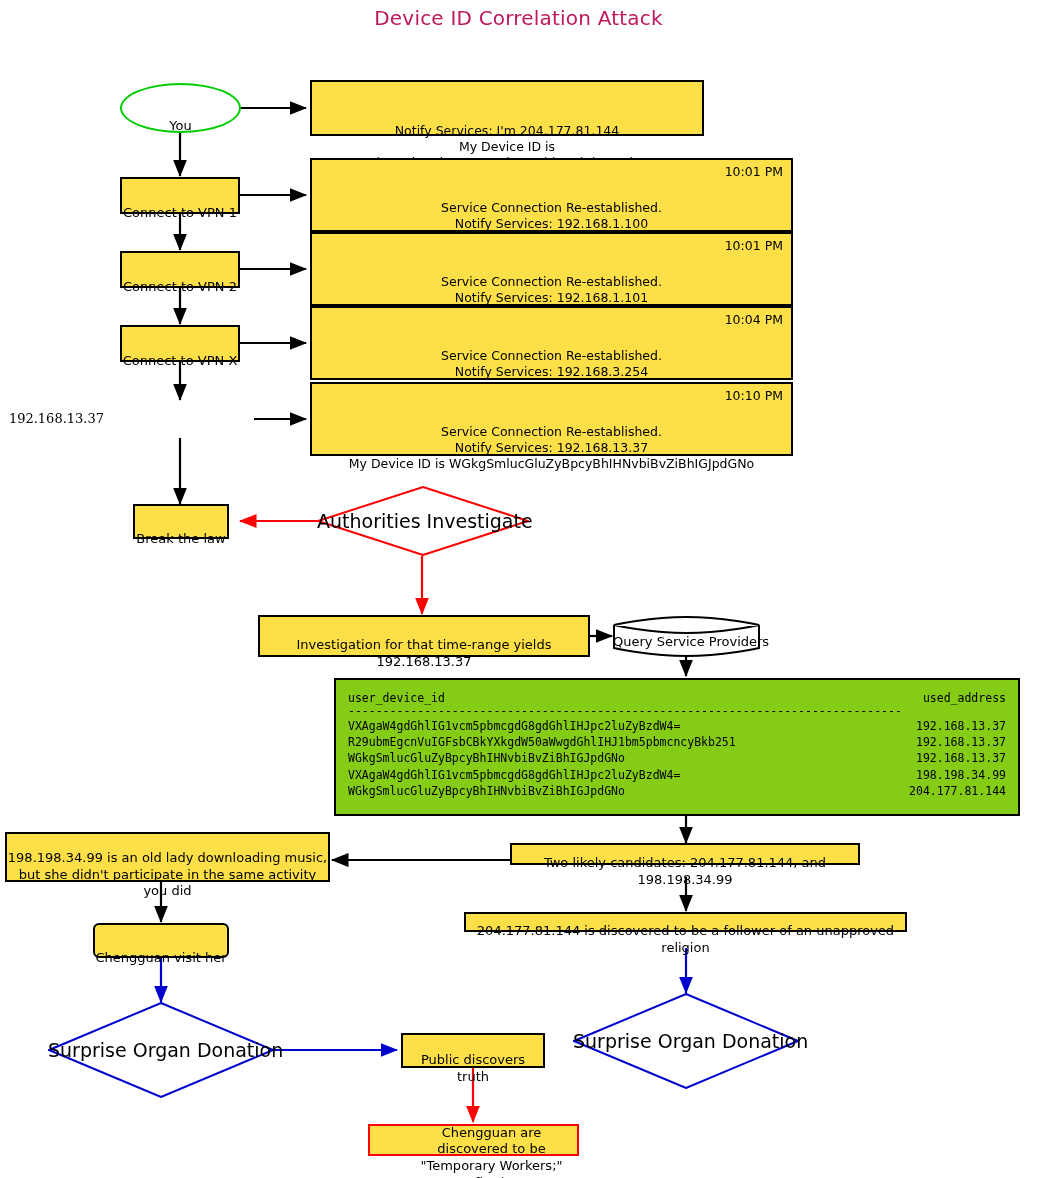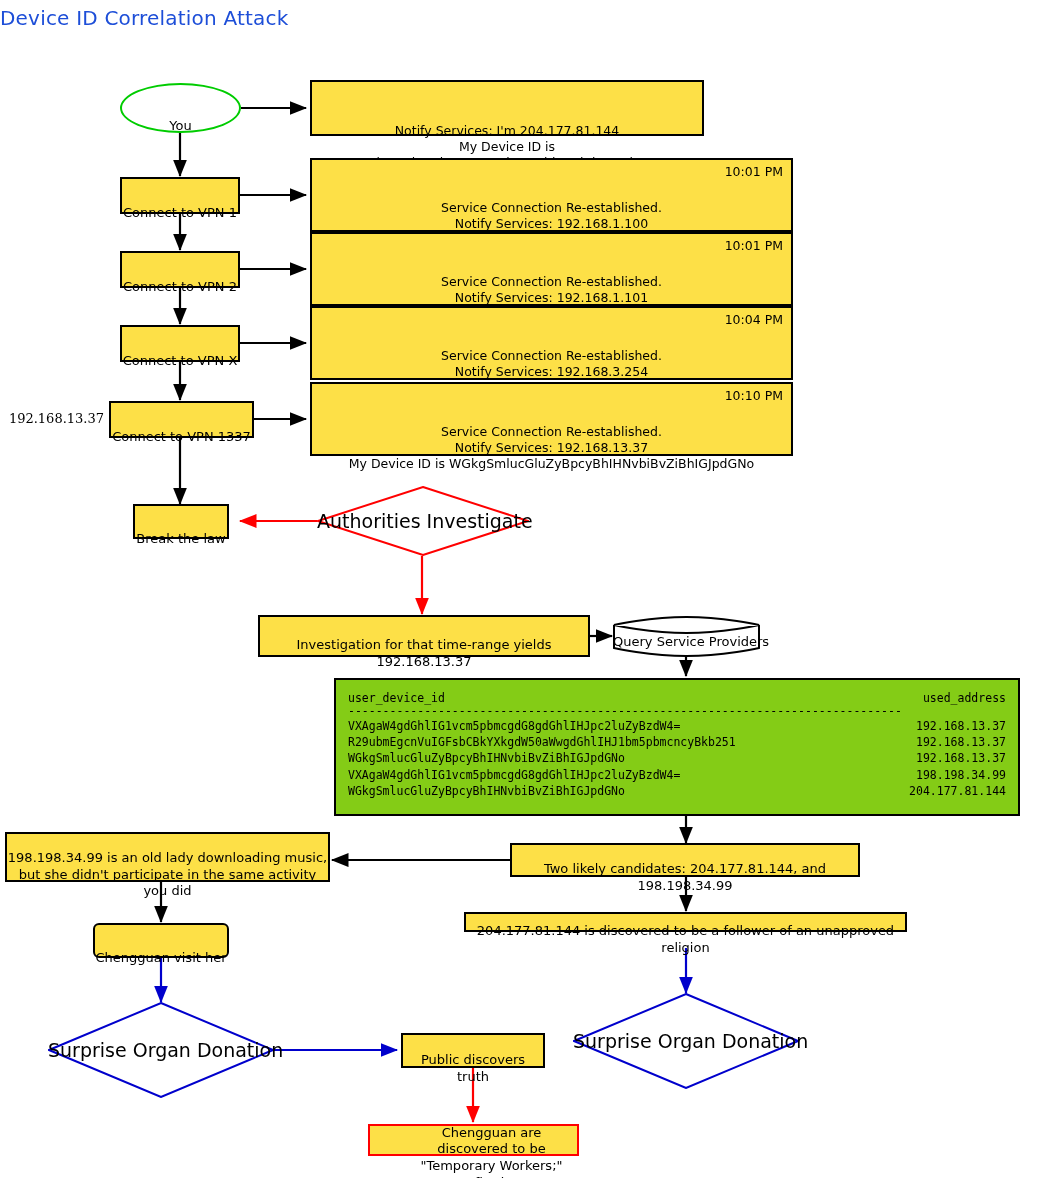--- a/index.html
+++ b/index.html
@@ -37,22 +37,23 @@
     line-height: 1.28;
   }
   .box {
     border: 2px solid #000000;
   }
   .box-red {
     border: 2px solid #ff0000;
   }
   .title {
     position: absolute;
+    text-align: center;
     font-size: 20px;
-    color: #1d4ed8;
+    color: #be185d;
     letter-spacing: 0.2px;
   }
   .ellipse {
     border: 2.5px solid #00cc00;
     border-radius: 50%;
     background: #ffffff;
   }
   .msg {
     font-size: 12.5px;
     white-space: pre-line;
@@ -211,23 +212,20 @@
   <div class="node box" style="left:120px; top:251px; width:120px; height:37px;">
     <span class="node-text">Connect to VPN 2</span>
   </div>
 
   <div class="node box" style="left:120px; top:325px; width:120px; height:37px;">
     <span class="node-text">Connect to VPN X</span>
   </div>
 
   <div class="label-plain" style="left:0px; top:411px; width:104px;">192.168.13.37</div>
 
-  <div class="node box" style="left:109px; top:401px; width:145px; height:37px;">
-    <span class="node-text">Connect to VPN 1337</span>
-  </div>
 
   <div class="node box" style="left:133px; top:504px; width:96px; height:35px;">
     <span class="node-text">Break the law</span>
   </div>
 
   <div class="node box msg" style="left:310px; top:80px; width:394px; height:56px; position:absolute; display:block; padding-top:9px;">
     <span class="msg-time"></span>
     <span>Notify Services: I'm 204.177.81.144
 My Device ID is WGkgSmlucGluZyBpcyBhIHNvbiBvZiBhIGJpdGNo</span>
   </div>
@@ -300,21 +298,21 @@
     <div class="dbrow">
       <span>VXAgaW4gdGhlIG1vcm5pbmcgdG8gdGhlIHJpc2luZyBzdW4=</span>
       <span>198.198.34.99</span>
     </div>
     <div class="dbrow">
       <span>WGkgSmlucGluZyBpcyBhIHNvbiBvZiBhIGJpdGNo</span>
       <span>204.177.81.144</span>
     </div>
   </div>
 
-  <div class="node box" style="left:510px; top:843px; width:350px; height:34px;">
+  <div class="node box" style="left:510px; top:843px; width:350px; height:22px;">
     <span class="node-text">Two likely candidates: 204.177.81.144, and 198.198.34.99</span>
   </div>
 
   <div class="node box" style="left:5px; top:832px; width:325px; height:50px;">
     <span class="node-text">198.198.34.99 is an old lady downloading music,
 but she didn't participate in the same activity you did</span>
   </div>
 
   <div class="node box" style="left:93px; top:923px; width:136px; height:35px;border-radius:6px;">
     <span class="node-text">Chengguan visit her</span>

